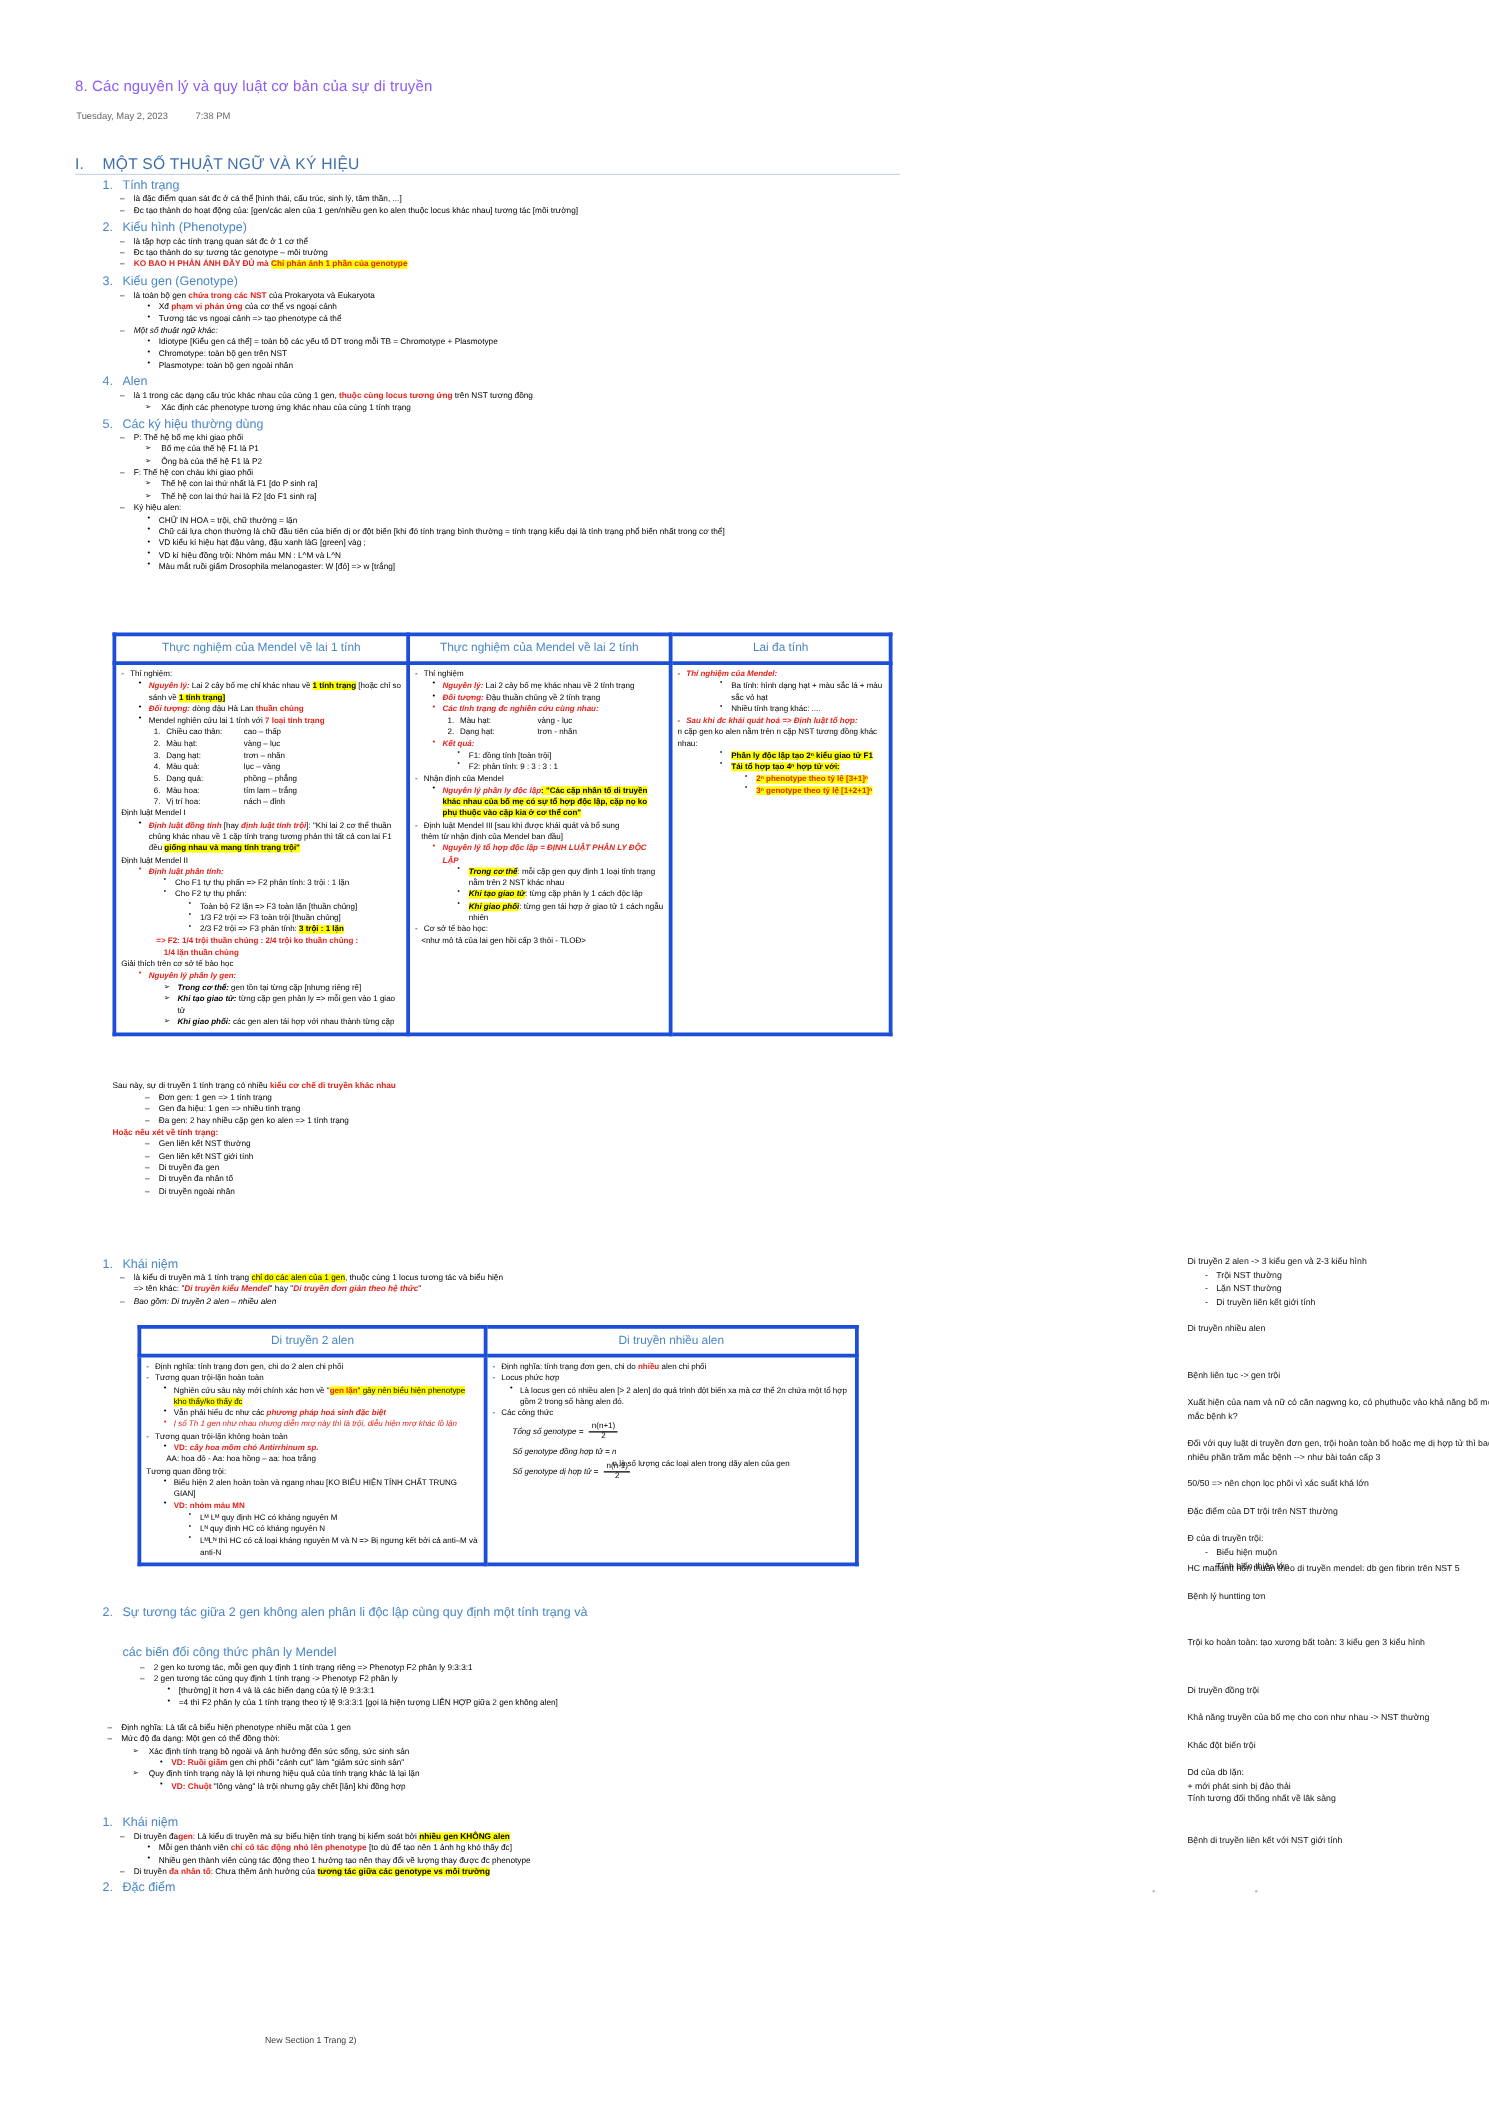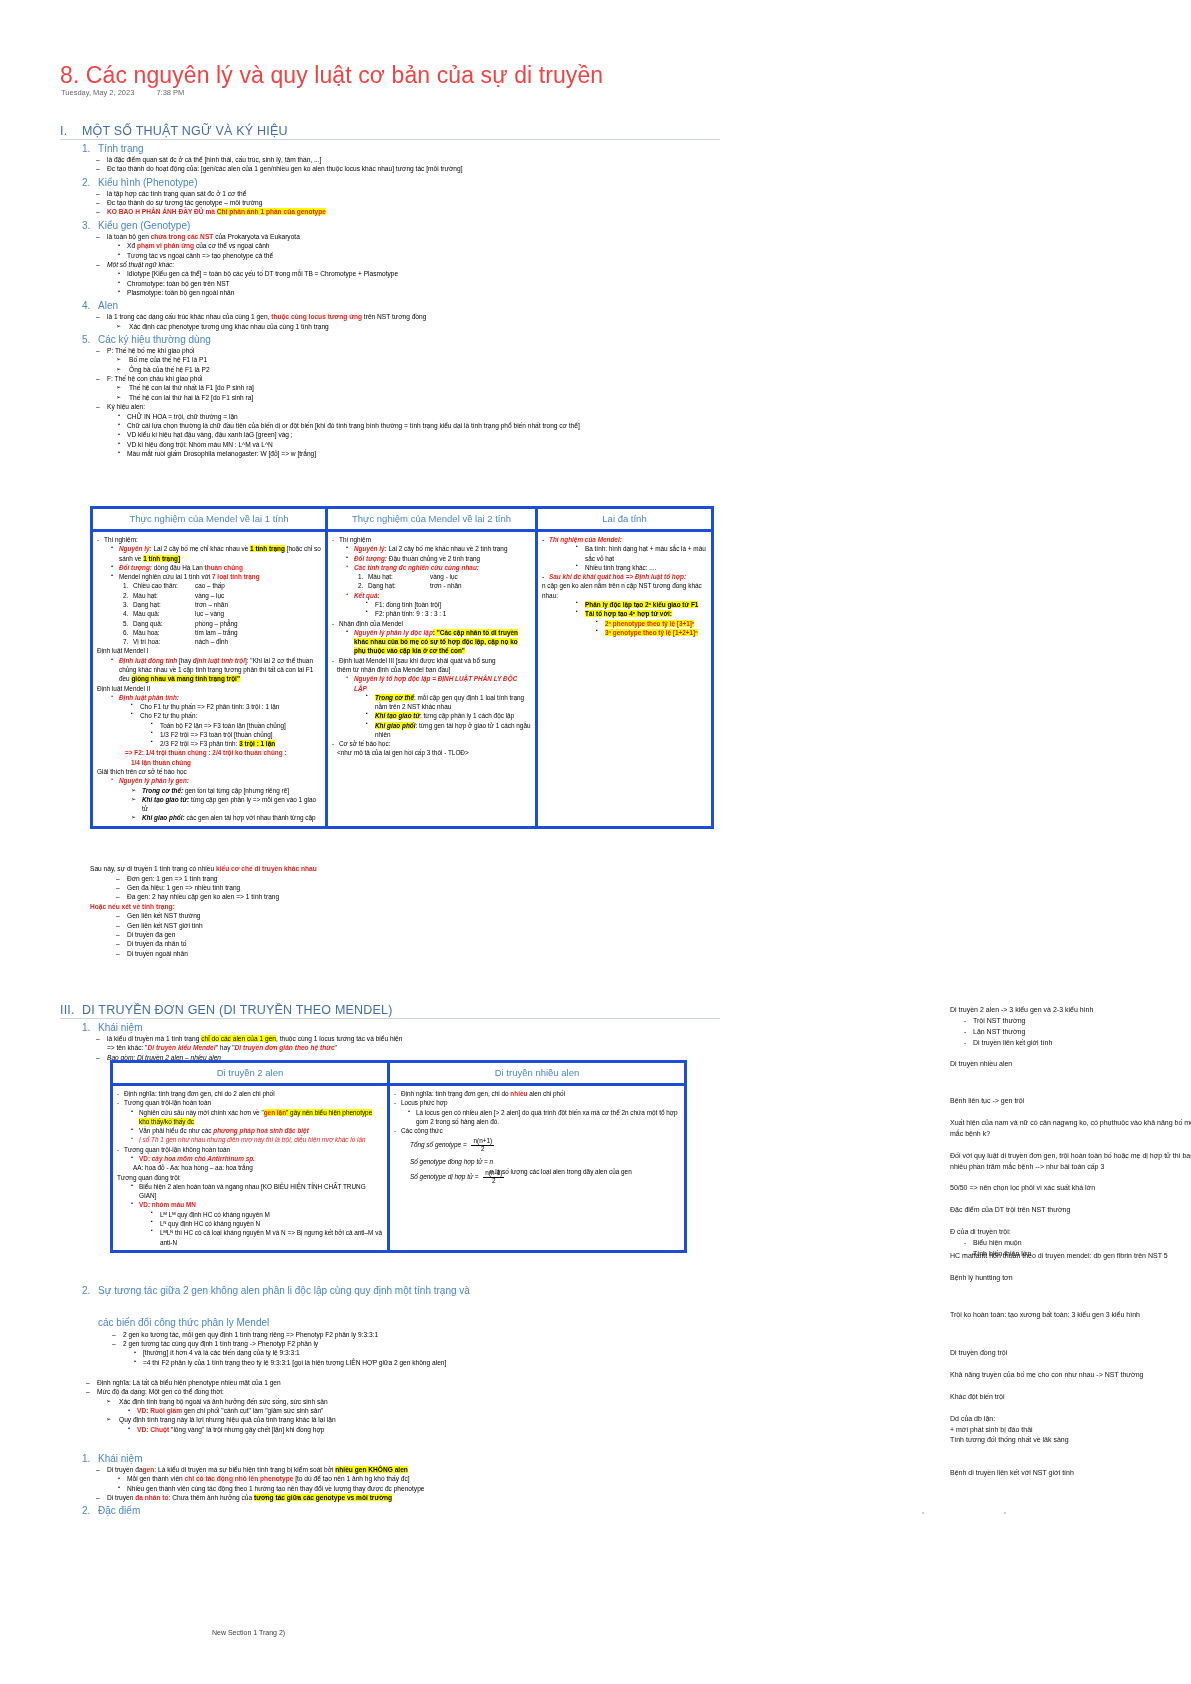--- a/index.html
+++ b/index.html
@@ -7,21 +7,21 @@
     width:1191px;height:1684px;position:relative;
     font-family:"Liberation Sans", sans-serif;
     color:#000;
     -webkit-font-smoothing:antialiased;
   }
   .page{position:relative;width:1191px;height:1684px;overflow:hidden;}
 
   
   .doc-title{
     position:absolute;left:60px;top:62px;
-    font-size:23px;color:#ef4444;font-weight:400;letter-spacing:.1px;
+    font-size:12px;color:#8b5cf6;font-weight:400;letter-spacing:.1px;
   }
   .doc-meta{position:absolute;left:61px;top:88px;font-size:7.5px;color:#666;}
   .doc-meta span{margin-right:22px;}
 
   .h1{
     font-size:12.5px;color:#3f6fa8;margin:9px 0 2px 0;letter-spacing:.2px;
     border-bottom:1px solid #c9d6e5;padding-bottom:1px;
   }
   .h1 .num{display:inline-block;width:22px;}
   .h2{font-size:10px;color:#4a86c5;margin:3px 0 1px 22px;}
@@ -238,23 +238,20 @@
     <ul>
       <li class="lv1" style="margin-left:26px;">Gen liên kết NST thường</li>
       <li class="lv1" style="margin-left:26px;">Gen liên kết NST giới tính</li>
       <li class="lv1" style="margin-left:26px;">Di truyền đa gen</li>
       <li class="lv1" style="margin-left:26px;">Di truyền đa nhân tố</li>
       <li class="lv1" style="margin-left:26px;">Di truyền ngoài nhân</li>
     </ul>
   </div>
 
   <div style="position:absolute;left:60px;top:1003px;width:660px;">
-    <div class="h1" style="margin:0;">
-      <span class="num">III.</span><span>DI TRUYỀN ĐƠN GEN (DI TRUYỀN THEO MENDEL)</span>
-    </div>
     <div class="h2">
       <span class="num">1.</span><span>Khái niệm</span>
     </div>
     <ul>
       <li class="lv1"><span>là kiểu di truyền mà 1 tính trạng </span><span class="hl">chỉ do các alen của 1 gen</span><span>, thuộc cùng 1 locus tương tác và biểu hiện</span></li>
       <li style="margin-left:47px;font-size:6.6px;line-height:1.45;"><span>=&gt; tên khác: "</span><span class="bi red">Di truyền kiểu Mendel</span><span>" hay "</span><span class="bi red">Di truyền đơn giản theo hệ thức</span><span>"</span></li>
       <li class="lv1 it">Bao gồm: Di truyền 2 alen – nhiều alen</li>
     </ul>
   </div>
 

